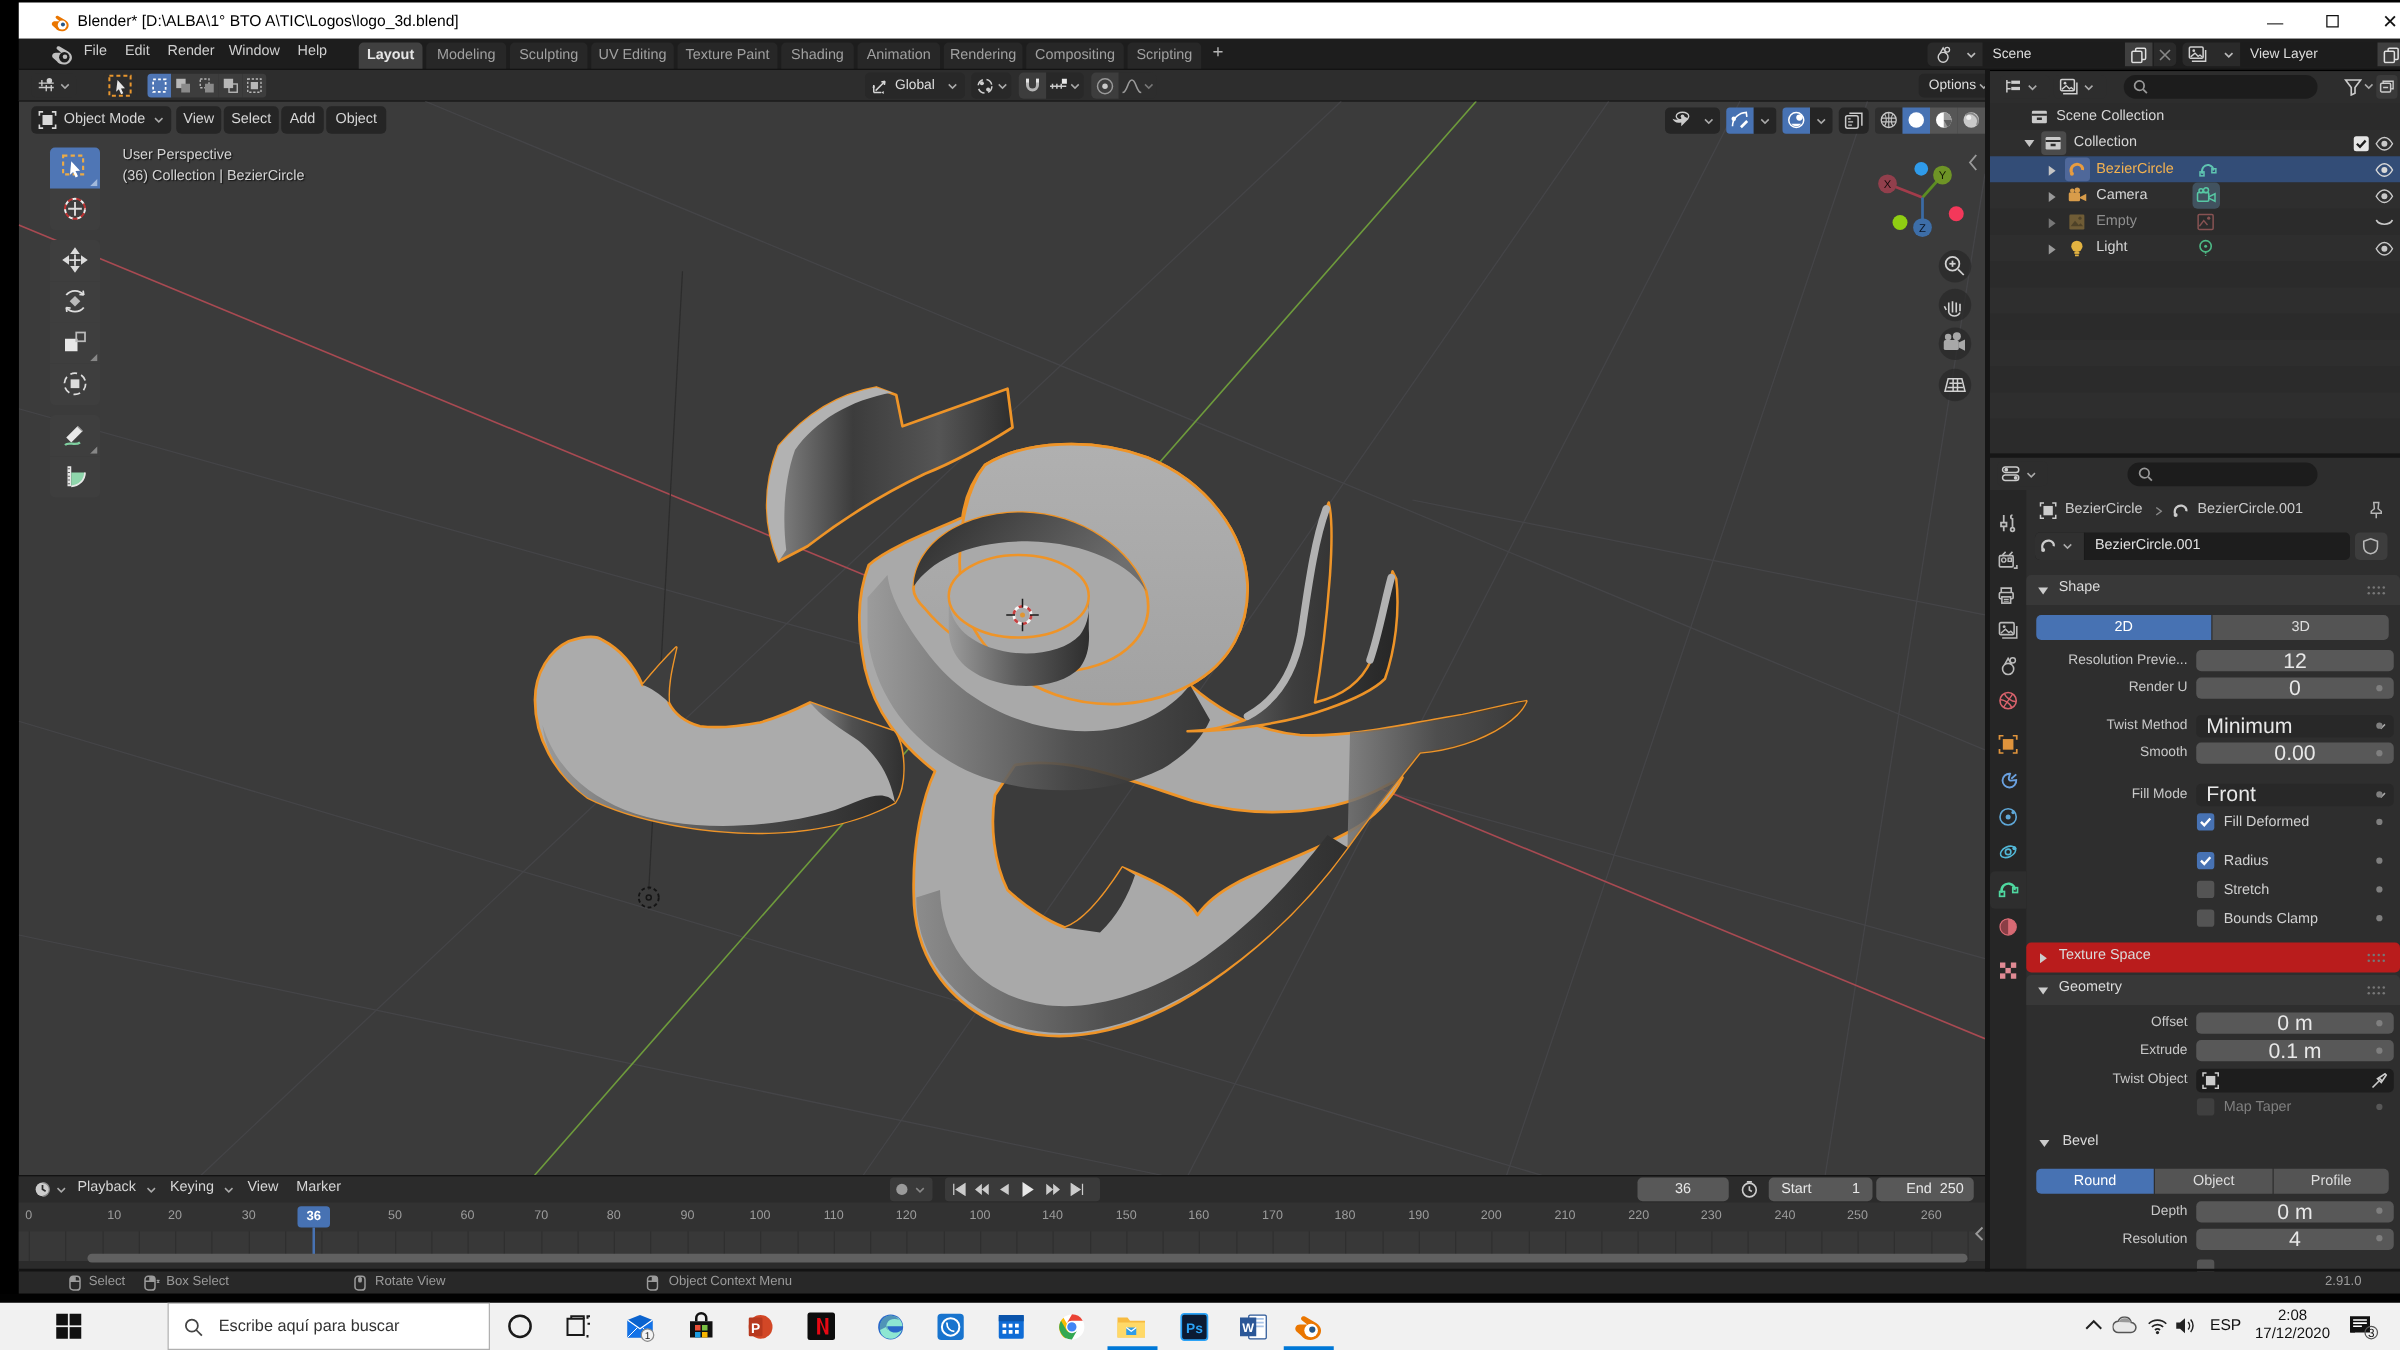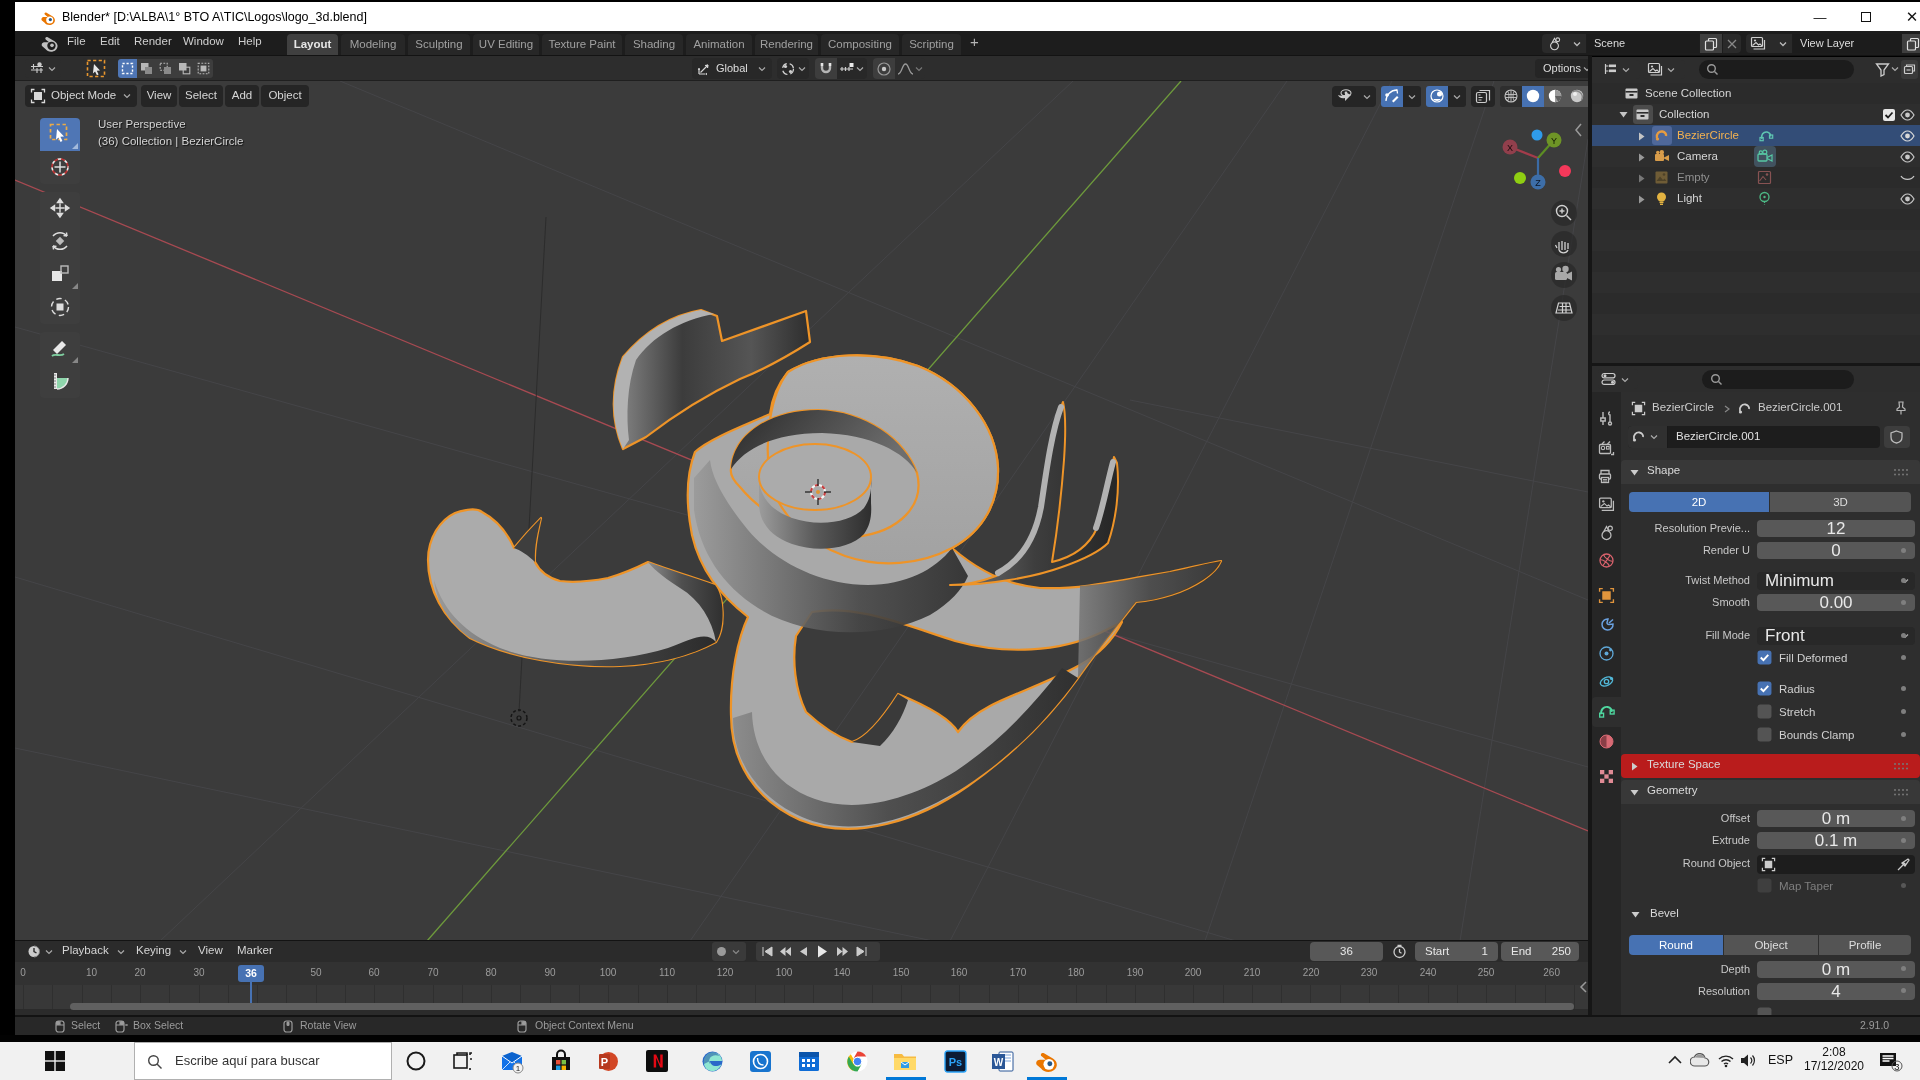--- a/index.html
+++ b/index.html
@@ -986,21 +986,21 @@
             <circle cx="14" cy="6.5" r="1"></circle>
           </g>
         </svg>
   </div>
   <div class="lbl" style="left:0px;top:446px;width:158px">Offset</div>
   <div class="fieldG" style="left:165px;top:444px;width:158px;height:17px;text-align:center;line-height:17px">0 m</div>
   <div class="dot" style="left:309px;top:450px"></div>
   <div class="lbl" style="left:0px;top:468px;width:158px">Extrude</div>
   <div class="fieldG" style="left:165px;top:466px;width:158px;height:17px;text-align:center;line-height:17px">0.1 m</div>
   <div class="dot" style="left:309px;top:472px"></div>
-  <div class="lbl" style="left:0px;top:491px;width:158px">Round Object</div>
+  <div class="lbl" style="left:0px;top:491px;width:158px">Twist Object</div>
   <div class="abs" style="left:165px;top:489px;width:158px;height:19px;background:#1d1d1d;border-radius:4px">
     <svg style="position:absolute;left:4px;top:2px" width="15" height="15" viewBox="0 0 16 16">
           <rect x="4" y="4" width="8" height="8" fill="#ccc"></rect>
           <path d="M1.5 4.5 v-3 h3 M11.5 1.5 h3 v3 M14.5 11.5 v3 h-3 M4.5 14.5 h-3 v-3" stroke="#ccc" stroke-width="1.3" fill="none"></path>
         </svg>
     <svg style="position:absolute;right:5px;top:3px" width="13" height="13" viewBox="0 0 13 13">
           <path d="M1 12 L6 7 M6 4 l3,3 M5 5 l6,-4 l1,1 l-4,6 Z" stroke="#ccc" stroke-width="1.3" fill="none"></path>
         </svg>
   </div>
   <svg class="abs" style="left:165px;top:512px" width="15" height="15" viewBox="0 0 14 14" opacity="0.45">
@@ -1075,21 +1075,21 @@
       <svg style="position:absolute;left:100px;top:4px" width="12" height="11" viewBox="0 0 12 11">
             <path d="M1 1 L8 5.5 L1 10 Z M10 1 v9" fill="#ccc" stroke="#ccc" stroke-width="1"></path>
           </svg>
     </div>
     <div class="fieldG" style="left:1295px;top:1px;width:73px;height:19px;text-align:center;line-height:19px;font-size:11.5px">36</div>
     <svg style="position:absolute;left:1377px;top:3px" width="15" height="15" viewBox="0 0 15 15">
           <circle cx="7.5" cy="8" r="5.5" fill="none" stroke="#ccc" stroke-width="1.3"></circle>
           <path d="M7.5 5 v3 l2,1.2 M5.5 1.5 h4" stroke="#ccc" stroke-width="1.3" fill="none"></path>
         </svg>
     <div class="fieldG" style="left:1400px;top:1px;width:83px;height:19px;line-height:19px;font-size:11.5px"><span style="margin-left:10px">Start</span><span style="position:absolute;right:10px">1</span></div>
-    <div class="fieldG" style="left:1486px;top:1px;width:78px;height:19px;line-height:19px;font-size:11.5px"><span style="margin-left:10px">End</span><span style="position:absolute;right:8px">250</span></div>
+    <div class="fieldG" style="left:1486px;top:1px;width:78px;height:19px;line-height:19px;font-size:11.5px"><span style="margin-left:24px">End</span><span style="position:absolute;right:8px">250</span></div>
   </div>
   
   <div class="abs" id="ruler" style="left:0;top:21px;width:1573px;height:23px;background:#323232;font-size:10px;color:#9c9c9c">
         <span style="position:absolute;left:-7px;top:5px;width:30px;text-align:center">0</span>
         <span style="position:absolute;left:52px;top:5px;width:30px;text-align:right">10</span>
         <span style="position:absolute;left:110px;top:5px;width:30px;text-align:center">20</span>
         <span style="position:absolute;left:169px;top:5px;width:30px;text-align:center">30</span>
         <span style="position:absolute;left:227px;top:5px;width:30px;text-align:center">40</span>
         <span style="position:absolute;left:286px;top:5px;width:30px;text-align:center">50</span>
         <span style="position:absolute;left:344px;top:5px;width:30px;text-align:center">60</span>
@@ -1105,21 +1105,21 @@
         <span style="position:absolute;left:929px;top:5px;width:30px;text-align:center">160</span>
         <span style="position:absolute;left:988px;top:5px;width:30px;text-align:center">170</span>
         <span style="position:absolute;left:1046px;top:5px;width:30px;text-align:center">180</span>
         <span style="position:absolute;left:1105px;top:5px;width:30px;text-align:center">190</span>
         <span style="position:absolute;left:1163px;top:5px;width:30px;text-align:center">200</span>
         <span style="position:absolute;left:1222px;top:5px;width:30px;text-align:center">210</span>
         <span style="position:absolute;left:1281px;top:5px;width:30px;text-align:center">220</span>
         <span style="position:absolute;left:1339px;top:5px;width:30px;text-align:center">230</span>
         <span style="position:absolute;left:1398px;top:5px;width:30px;text-align:center">240</span>
         <span style="position:absolute;left:1456px;top:5px;width:30px;text-align:center">250</span>
-        <span style="position:absolute;left:1515px;top:5px;width:30px;text-align:right">260</span>
+        <span style="position:absolute;left:1515px;top:5px;width:30px;text-align:center">260</span>
       </div>
   
   <div class="abs" id="track" style="left:0;top:44px;width:1573px;height:24px;background:#383838">
         <div style="position:absolute;left:8.0px;top:0;width:1px;height:24px;background:#2f2f2f"></div>
         <div style="position:absolute;left:37.3px;top:0;width:1px;height:24px;background:#2f2f2f"></div>
         <div style="position:absolute;left:66.5px;top:0;width:1px;height:24px;background:#2f2f2f"></div>
         <div style="position:absolute;left:95.8px;top:0;width:1px;height:24px;background:#2f2f2f"></div>
         <div style="position:absolute;left:125.0px;top:0;width:1px;height:24px;background:#2f2f2f"></div>
         <div style="position:absolute;left:154.3px;top:0;width:1px;height:24px;background:#2f2f2f"></div>
         <div style="position:absolute;left:183.6px;top:0;width:1px;height:24px;background:#2f2f2f"></div>

